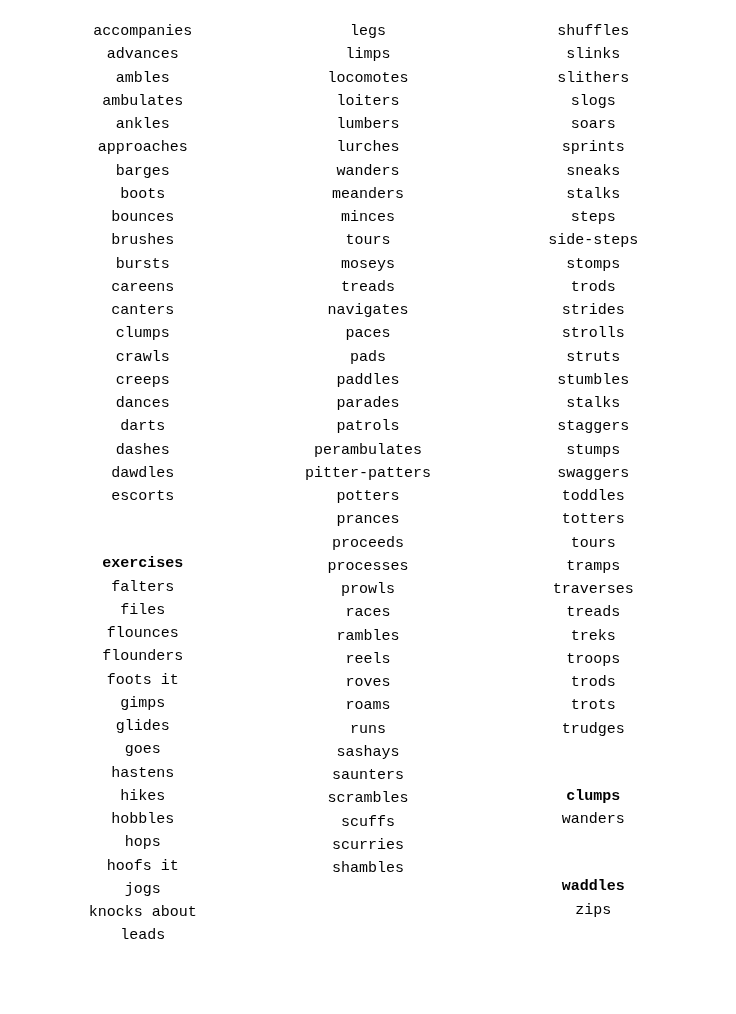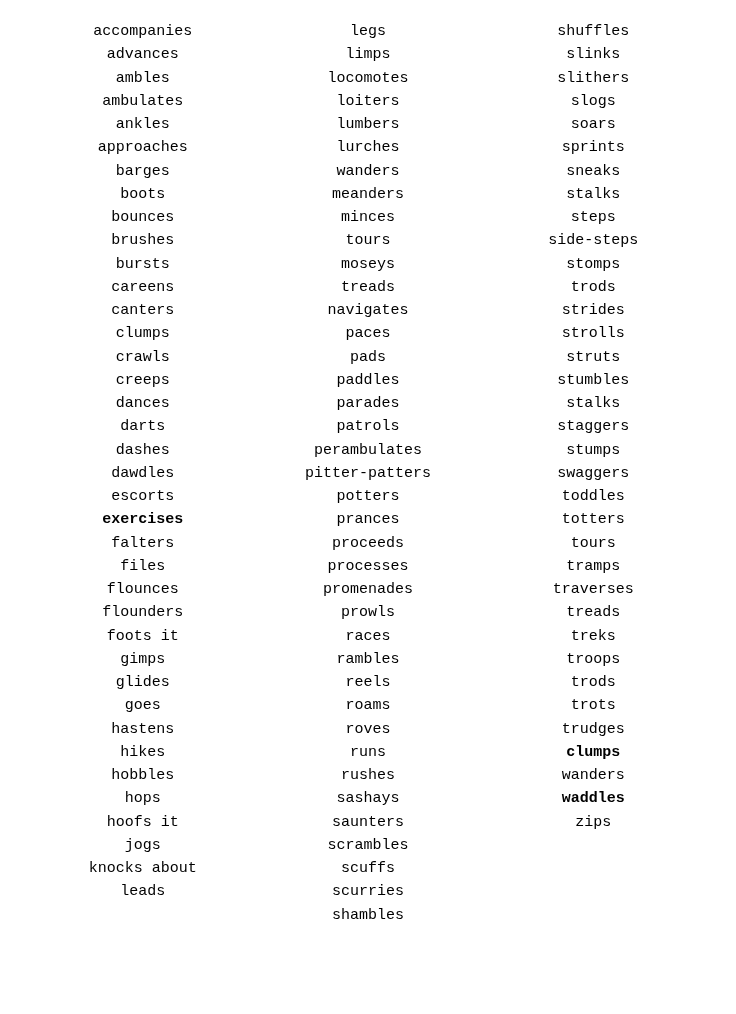--- a/index.html
+++ b/index.html
@@ -28,20 +28,21 @@
       flex: 1;
       text-align: center;
     }
     .word-item {
       line-height: 1.55;
       color: #000000;
       white-space: nowrap;
     }
     .word-item.bold {
       font-weight: bold;
+      margin-top: 44px;
     }
   </style>
 </head>
 <body>
 
 <div class="columns-container">
 <div class="column">
       <div class="word-item">accompanies</div>
       <div class="word-item">advances</div>
       <div class="word-item">ambles</div>
@@ -99,29 +100,27 @@
       <div class="word-item">pads</div>
       <div class="word-item">paddles</div>
       <div class="word-item">parades</div>
       <div class="word-item">patrols</div>
       <div class="word-item">perambulates</div>
       <div class="word-item">pitter-patters</div>
       <div class="word-item">potters</div>
       <div class="word-item">prances</div>
       <div class="word-item">proceeds</div>
       <div class="word-item">processes</div>
-      <div class="word-item">promenades</div>
       <div class="word-item">prowls</div>
       <div class="word-item">races</div>
       <div class="word-item">rambles</div>
       <div class="word-item">reels</div>
+      <div class="word-item">roves</div>
       <div class="word-item">roams</div>
-      <div class="word-item">roves</div>
       <div class="word-item">runs</div>
-      <div class="word-item">rushes</div>
       <div class="word-item">sashays</div>
       <div class="word-item">saunters</div>
       <div class="word-item">scrambles</div>
       <div class="word-item">scuffs</div>
       <div class="word-item">scurries</div>
       <div class="word-item">shambles</div>
     </div>
     <div class="column">
       <div class="word-item">shuffles</div>
       <div class="word-item">slinks</div>

